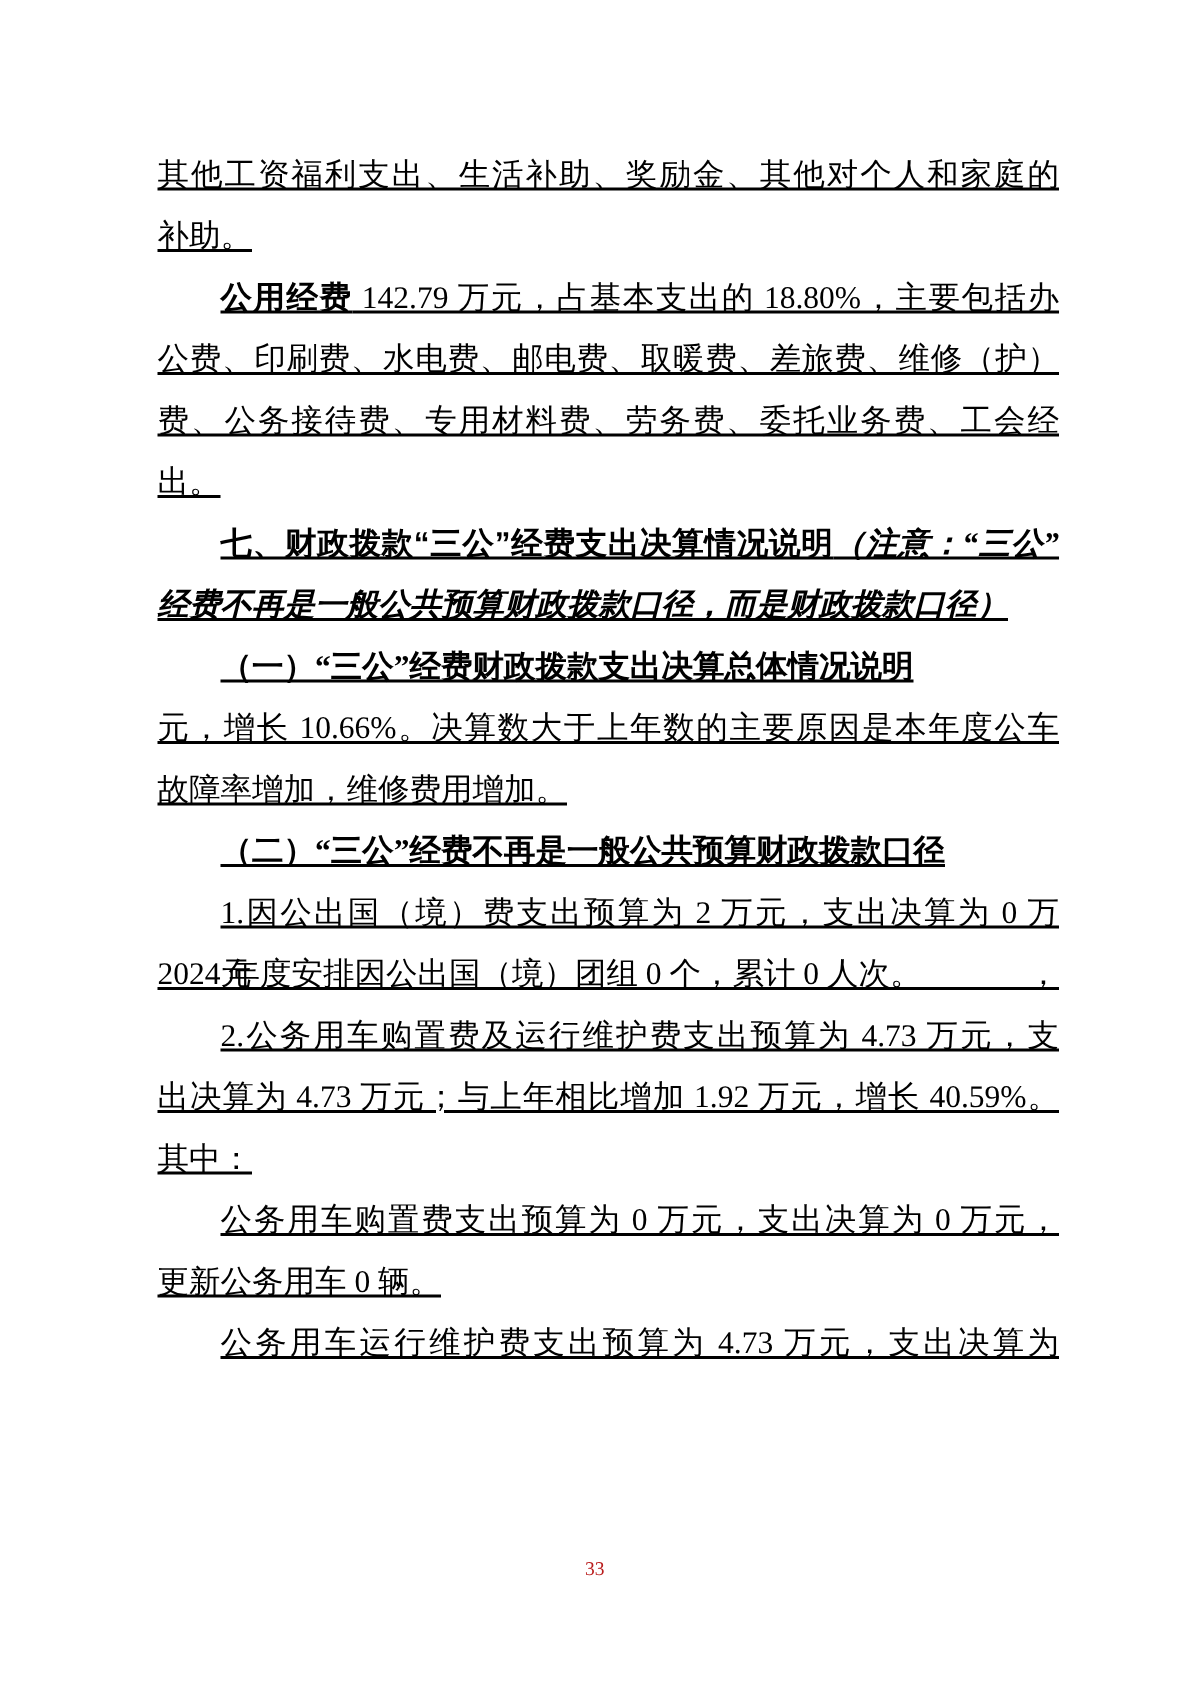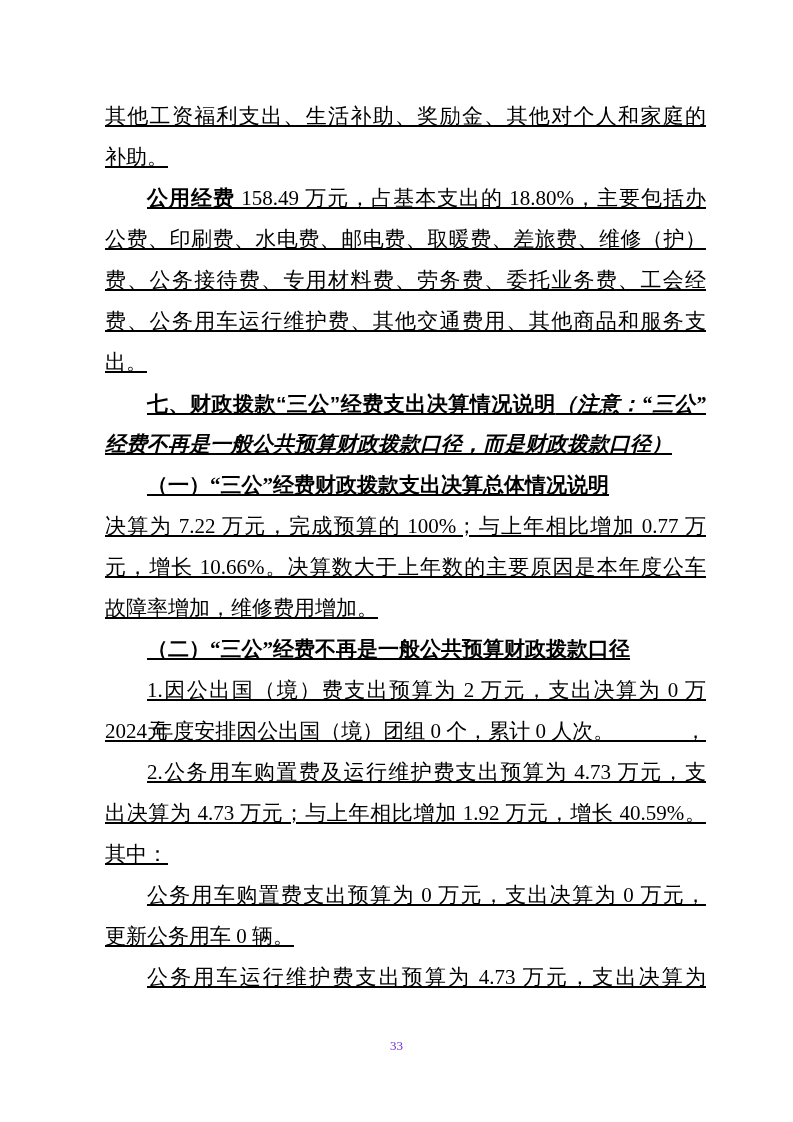--- a/index.html
+++ b/index.html
@@ -60,60 +60,58 @@
     font-weight: bold;
   }
   .page-number {
     position: absolute;
     left: 0;
     top: 1038px;
     width: 793px;
     text-align: center;
     font-size: 13px;
     font-family: "Liberation Serif", "DejaVu Serif", serif;
-    color: #6d28d9;
+    color: #b91c1c;
   }
 </style>
 </head>
 <body>
 
 <div class="page">
 
   <div class="text-block">
 
     <div class="line j">其他工资福利支出、生活补助、奖励金、其他对个人和家庭的</div>
 
     <div class="line">补助。</div>
 
     <div class="line j i">
-      <span class="b">公用经费</span><span> 158.49 万元，占基本支出的 18.80%，主要包括办</span>
+      <span class="b">公用经费</span><span> 142.79 万元，占基本支出的 18.80%，主要包括办</span>
     </div>
 
     <div class="line j">公费、印刷费、水电费、邮电费、取暖费、差旅费、维修（护）</div>
 
     <div class="line j">费、公务接待费、专用材料费、劳务费、委托业务费、工会经</div>
 
-    <div class="line j">费、公务用车运行维护费、其他交通费用、其他商品和服务支</div>
 
     <div class="line">出。</div>
 
     <div class="line j i">
       <span class="h1t">七、财政拨款“三公”经费支出决算情况说明</span><span class="note">（注意：“三公”</span>
     </div>
 
     <div class="line">
       <span class="note">经费不再是一般公共预算财政拨款口径，而是财政拨款口径）</span>
     </div>
 
     <div class="line i">
       <span class="sub">（一）“三公”经费财政拨款支出决算总体情况说明</span>
     </div>
 
 
-    <div class="line j">决算为 7.22 万元，完成预算的 100%；与上年相比增加 0.77 万</div>
 
     <div class="line j">元，增长 10.66%。决算数大于上年数的主要原因是本年度公车</div>
 
     <div class="line">故障率增加，维修费用增加。</div>
 
     <div class="line i">
       <span class="sub">（二）“三公”经费不再是一般公共预算财政拨款口径</span>
     </div>
 
     <div class="line j i">1.因公出国（境）费支出预算为 2 万元，支出决算为 0 万元，</div>

